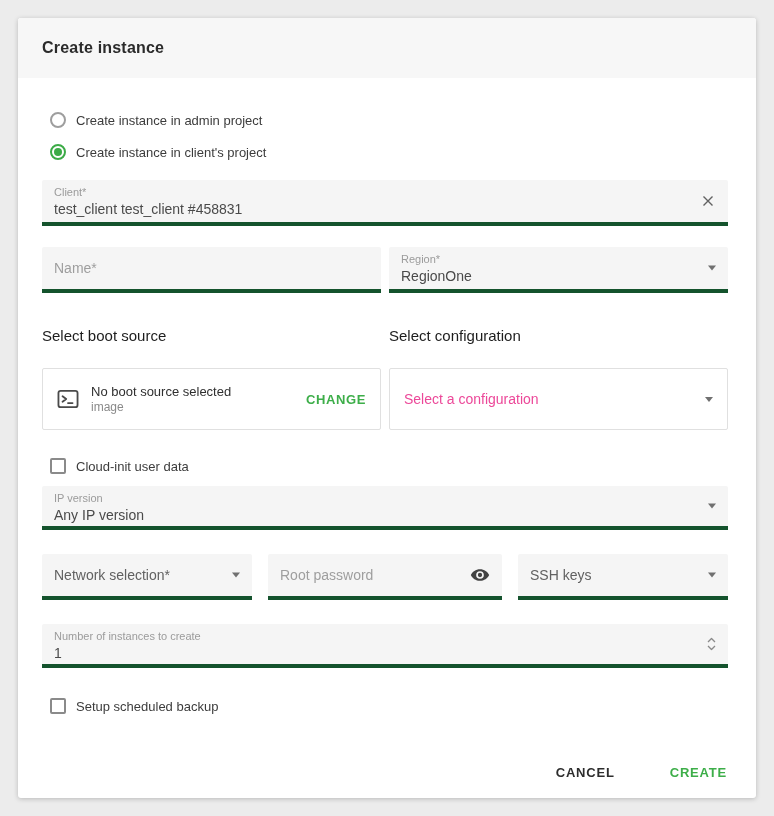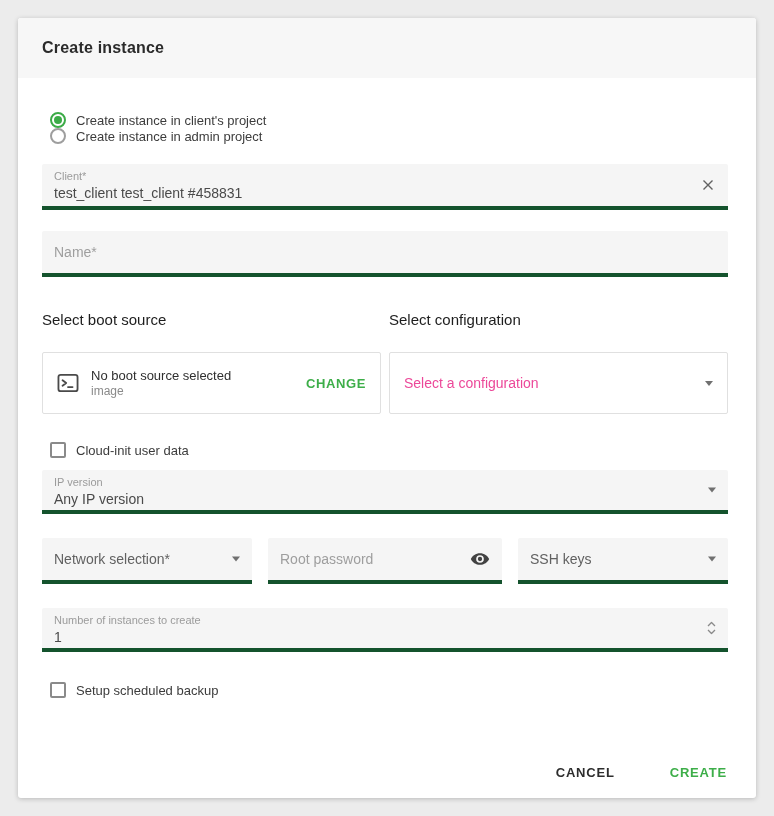--- a/index.html
+++ b/index.html
@@ -120,43 +120,48 @@
 <body>
 
 <div class="modal">
   <div class="modal-header">
     <span class="modal-title">Create instance</span>
   </div>
 
   <div class="modal-body">
 
     <div class="radio-group">
+      <div class="radio-row">
+        <span class="radio-circle"></span>
+        <span class="radio-label">Create instance in admin project</span>
+      </div>
       <div class="radio-row" style="margin-bottom:0">
         <span class="radio-circle selected"></span>
         <span class="radio-label">Create instance in client's project</span>
-      </div>
-      <div class="radio-row">
-        <span class="radio-circle"></span>
-        <span class="radio-label">Create instance in admin project</span>
       </div>
     </div>
 
     <div class="field labeled client-field">
       <span class="field-label">Client*</span>
       <span class="field-value">test_client test_client #458831</span>
       <span class="right-abs icon-btn">
         <svg width="16" height="16" viewBox="0 0 16 16">
           <path d="M3.5 3.5 L12.5 12.5 M12.5 3.5 L3.5 12.5" stroke="#616161" stroke-width="1.4" fill="none"></path>
         </svg>
       </span>
     </div>
 
     <div class="two-col">
       <div class="field plain">
         <input type="text" placeholder="Name*" style="">
+      </div>
+      <div class="field labeled">
+        <span class="field-label">Region*</span>
+        <span class="field-value">RegionOne</span>
+        <span class="right-abs caret"></span>
       </div>
     </div>
 
     <div class="section-headings">
       <div>Select boot source</div>
       <div>Select configuration</div>
     </div>
 
     <div class="cards-row">
       <div class="boot-card">

